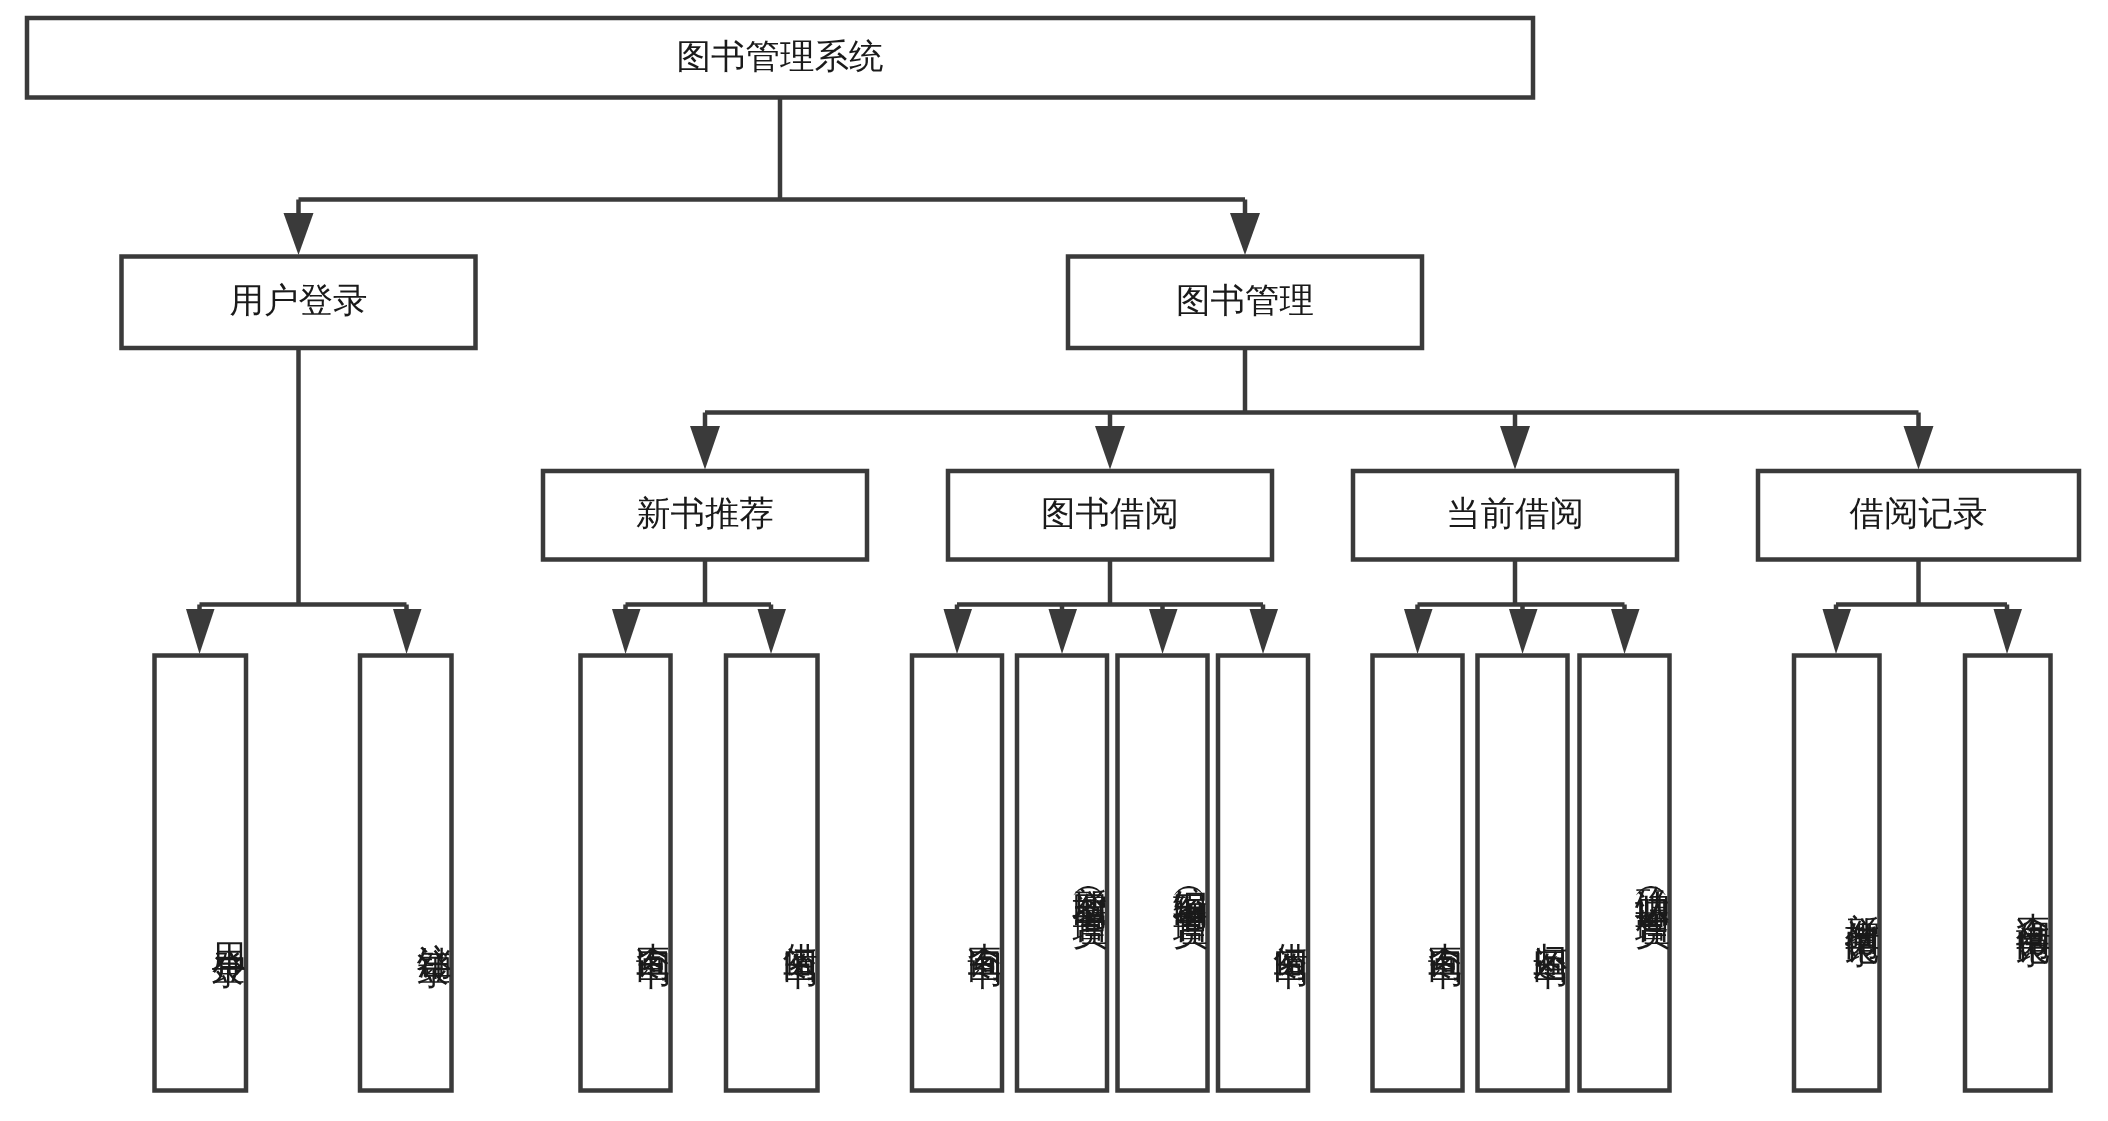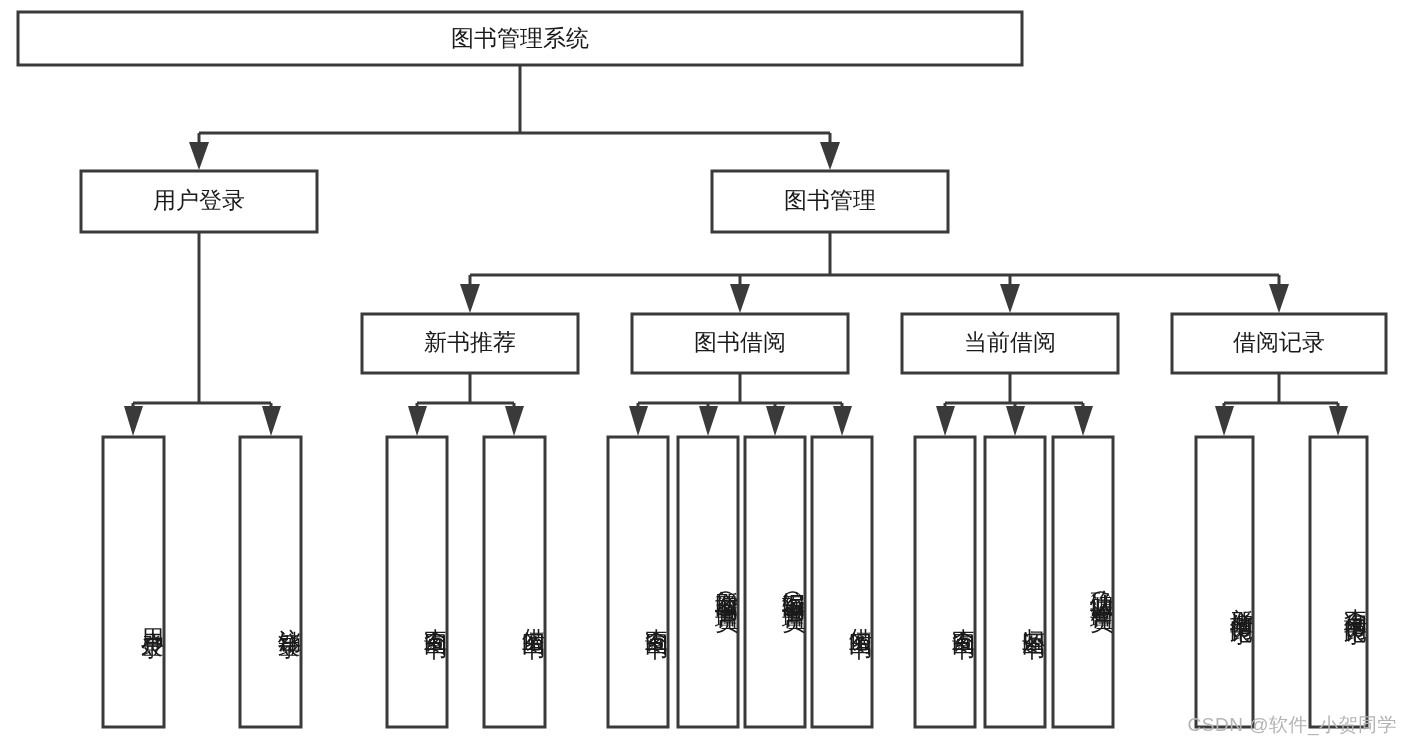--- a/index.html
+++ b/index.html
@@ -216,14 +216,13 @@
   <div class="node-label-v" style="left:608px; top:505px;  width:60px; height:222px;">查询图书</div>
   <div class="node-label-v" style="left:678px; top:443px;  width:60px; height:284px;">新增图书（管理员）</div>
   <div class="node-label-v" style="left:745px; top:443px;  width:60px; height:284px;">编辑图书（管理员）</div>
   <div class="node-label-v" style="left:812px; top:505px;  width:60px; height:222px;">借阅图书</div>
   <div class="node-label-v" style="left:915px; top:505px;  width:60px; height:222px;">查询图书</div>
   <div class="node-label-v" style="left:985px; top:505px;  width:60px; height:222px;">归还图书</div>
   <div class="node-label-v" style="left:1053px; top:443px; width:60px; height:284px;">确认归还（管理员）</div>
   <div class="node-label-v" style="left:1196px; top:470px; width:57px; height:257px;">新增借阅记录</div>
   <div class="node-label-v" style="left:1310px; top:470px; width:57px; height:257px;">查询借阅记录</div>
 
-  <div class="watermark">CSDN @软件_小贺同学</div>
 </div>
 
 </body></html>

